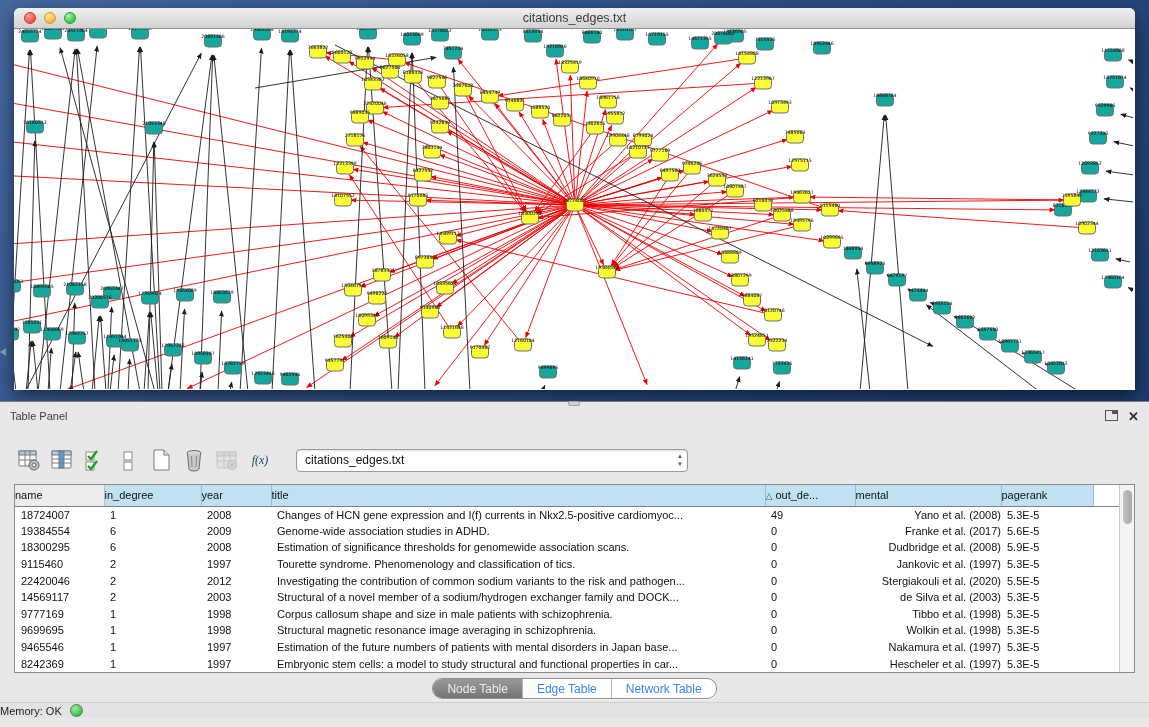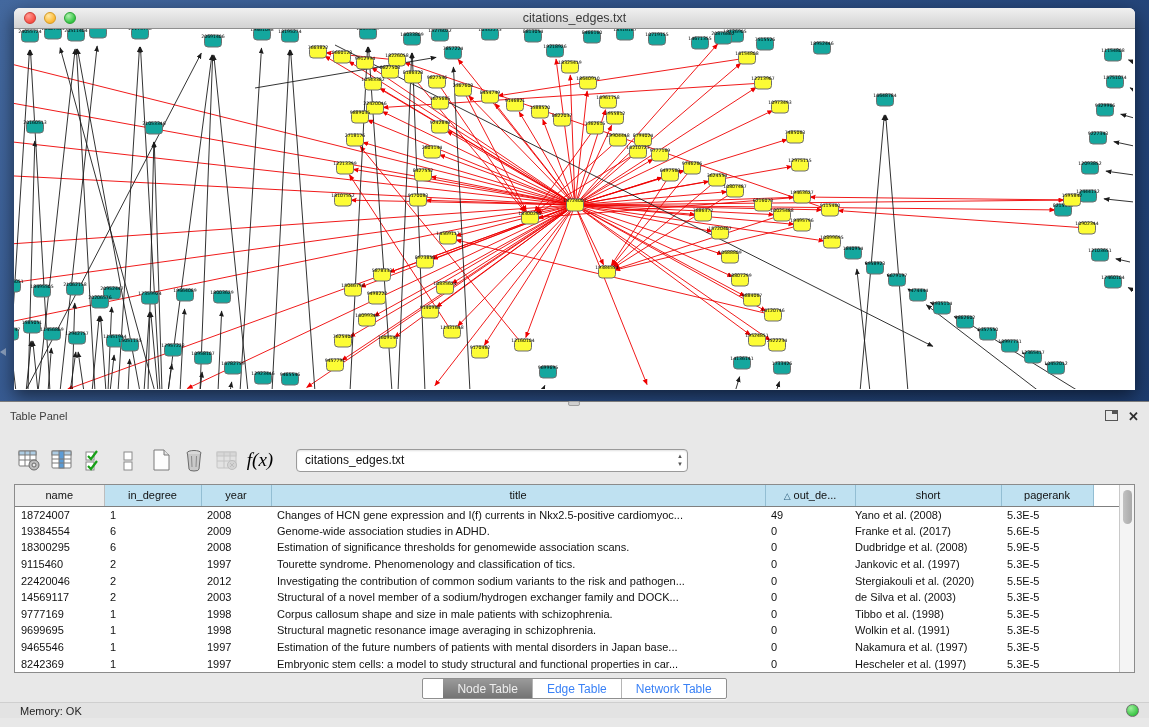--- a/index.html
+++ b/index.html
@@ -33,54 +33,54 @@
     font-size:11px; color:#3d3d3d; }
   .panel-header .spacer { flex:1; }
   .ph-icon { margin-left:10px; cursor:default; }
   .float-ic { width:13px; height:11px; border:1.5px solid #555; position:relative; display:inline-block; }
   .float-ic::after { content:""; position:absolute; right:-1px; top:-1px; width:6px; height:4px; background:#555; }
   .close-ic { font-size:13px; font-weight:bold; color:#2e2e2e; line-height:11px; }
 
   .toolbar { position:absolute; left:14px; top:40px; height:36px; display:flex; align-items:center; }
   .tb-btn { width:30px; height:30px; display:flex; align-items:center; justify-content:center; margin-right:3px; border-radius:4px; }
   .tb-btn.disabled { opacity:.45; filter:grayscale(1); }
-  .fx { font-family:"Liberation Serif",serif; font-style:italic; font-size:19px; color:#000000; }
+  .fx { font-family:"Liberation Serif",serif; font-style:italic; font-size:12px; color:#0c4a6e; }
   .combo { margin-left:18px; width:392px; height:23px; background:#fff;
     border:1px solid #9a9a9a; border-radius:4px; display:flex; align-items:center;
     font-size:12px; color:#111; padding-left:8px; position:relative;
     box-shadow:inset 0 1px 2px rgba(0,0,0,.12); }
   .combo .steppers { position:absolute; right:4px; top:2px; font-size:6px; color:#555; line-height:8px; text-align:center; }
 
   .tablewrap { position:absolute; left:14px; top:82px; width:1121px; height:189px;
     background:#fff; border:1px solid #8b8b8b; }
   table.grid { border-collapse:collapse; table-layout:fixed; width:1104px; font-size:11px; color:#111; }
   table.grid th { height:21px; background:#bfe1f1; border-right:1px solid #93bed3;
-    border-bottom:1px solid #7f7f7f; font-weight:normal; text-align:center; font-size:11px;
+    border-bottom:1px solid #7f7f7f; font-weight:normal; text-align:left; font-size:11px;
     overflow:hidden; white-space:nowrap; }
   table.grid th.keycol { background:#ececec; border-right:1px solid #bdbdbd; }
   table.grid th.fill { background:#fff; border-right:none; }
   table.grid td { height:16.6px; padding:0 0 0 6px; white-space:nowrap; overflow:hidden; }
-  table.grid td.c-short { text-align:left; padding:0; }
+  table.grid td.c-short { text-align:right; padding:0; }
   .sort-tri { color:#2b5d7a; font-size:9px; margin-right:3px; }
   .vscroll { position:absolute; right:0; top:0; width:15px; height:187px;
     background:#f4f4f4; border-left:1px solid #c9c9c9; }
   .vthumb { position:absolute; left:3px; top:5px; width:9px; height:34px;
     background:linear-gradient(90deg,#c2c2c2,#a9a9a9); border-radius:5px; }
 
   .tabsrow { position:absolute; left:0; top:276px; width:1149px; height:24px;
     display:flex; justify-content:center; }
-  .segment { display:flex; height:21px; border:1px solid #8f8f8f; border-radius:2px;
-    overflow:hidden; background:#fff; box-shadow:0 1px 1px rgba(255,255,255,.7);padding-left:20px; }
+  .segment { display:flex; height:21px; border:1px solid #8f8f8f; border-radius:10px;
+    overflow:hidden; background:#fff; box-shadow:0 1px 1px rgba(255,255,255,.7); }
   .seg-tab { padding:0 14px; line-height:20px; font-size:12px; color:#3b82f6;
     border-right:1px solid #b5b5b5; }
   .seg-tab:last-child { border-right:none; }
   .seg-tab.sel { background:linear-gradient(#9a9a9a,#747474); color:#eeeeee; }
 
   .statusbar { position:absolute; left:0; top:300px; width:1149px; height:16px;
-    background:#e3e3e3; border-top:1px solid #cfcfcf; display:flex; align-items:center; justify-content:space-between;padding-left:20px; }
+    background:#e3e3e3; border-top:1px solid #cfcfcf; display:flex; align-items:center; justify-content:flex-start; }
   .mem-label { font-size:11px; color:#222; margin-right:8px; }
   .mem-dot { width:13px; height:13px; border-radius:50%; margin-right:10px;
     background:radial-gradient(circle at 35% 30%, #9bef9b,#35c33f 75%); border:1px solid #6d6d6d; }
 </style>
 </head>
 <body>
 
 <div class="desktop">
   <div class="collapse-arrow"></div>
   <div class="netwin">
@@ -934,21 +934,21 @@
           <col style="width:92px">
           <col>
       </colgroup>
       <thead>
           <tr>
             <th class="keycol">name</th>
             <th>in_degree</th>
             <th>year</th>
             <th>title</th>
             <th><span class="sort-tri">△</span>out_de...</th>
-            <th>short</th>
+            <th>mental</th>
             <th>pagerank</th>
             <th class="fill"></th>
           </tr>
         </thead>
       <tbody>
           <tr>
             <td>18724007</td>
             <td>1</td>
             <td>2008</td>
             <td>Changes of HCN gene expression and I(f) currents in Nkx2.5-positive cardiomyoc...</td>
@@ -1016,21 +1016,21 @@
             <td class="c-short">Tibbo et al. (1998)</td>
             <td>5.3E-5</td>
             <td></td>
           </tr>
           <tr>
             <td>9699695</td>
             <td>1</td>
             <td>1998</td>
             <td>Structural magnetic resonance image averaging in schizophrenia.</td>
             <td>0</td>
-            <td class="c-short">Wolkin et al. (1991)</td>
+            <td class="c-short">Wolkin et al. (1998)</td>
             <td>5.3E-5</td>
             <td></td>
           </tr>
           <tr>
             <td>9465546</td>
             <td>1</td>
             <td>1997</td>
             <td>Estimation of the future numbers of patients with mental disorders in Japan base...</td>
             <td>0</td>
             <td class="c-short">Nakamura et al. (1997)</td>

